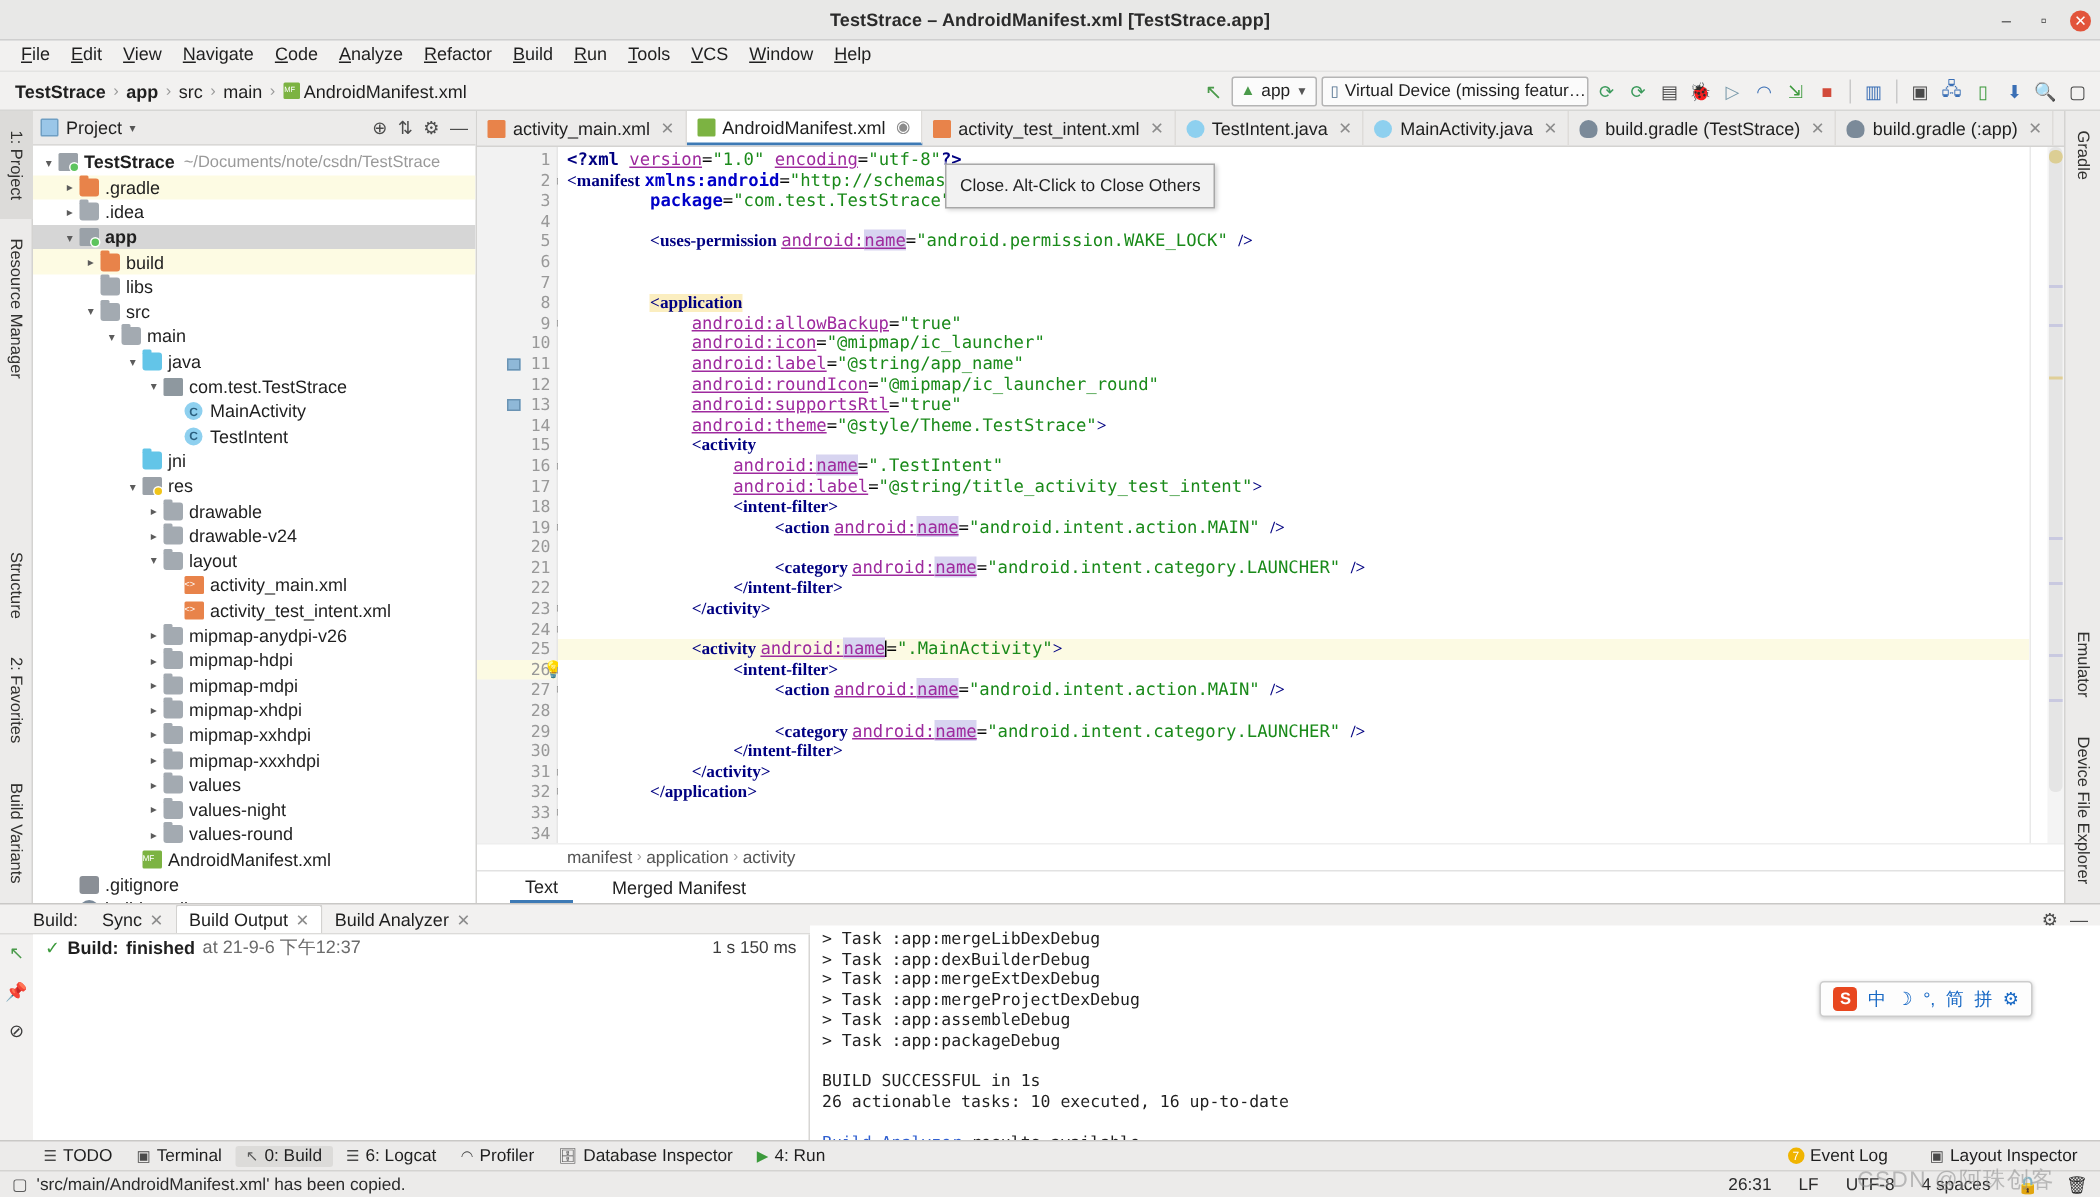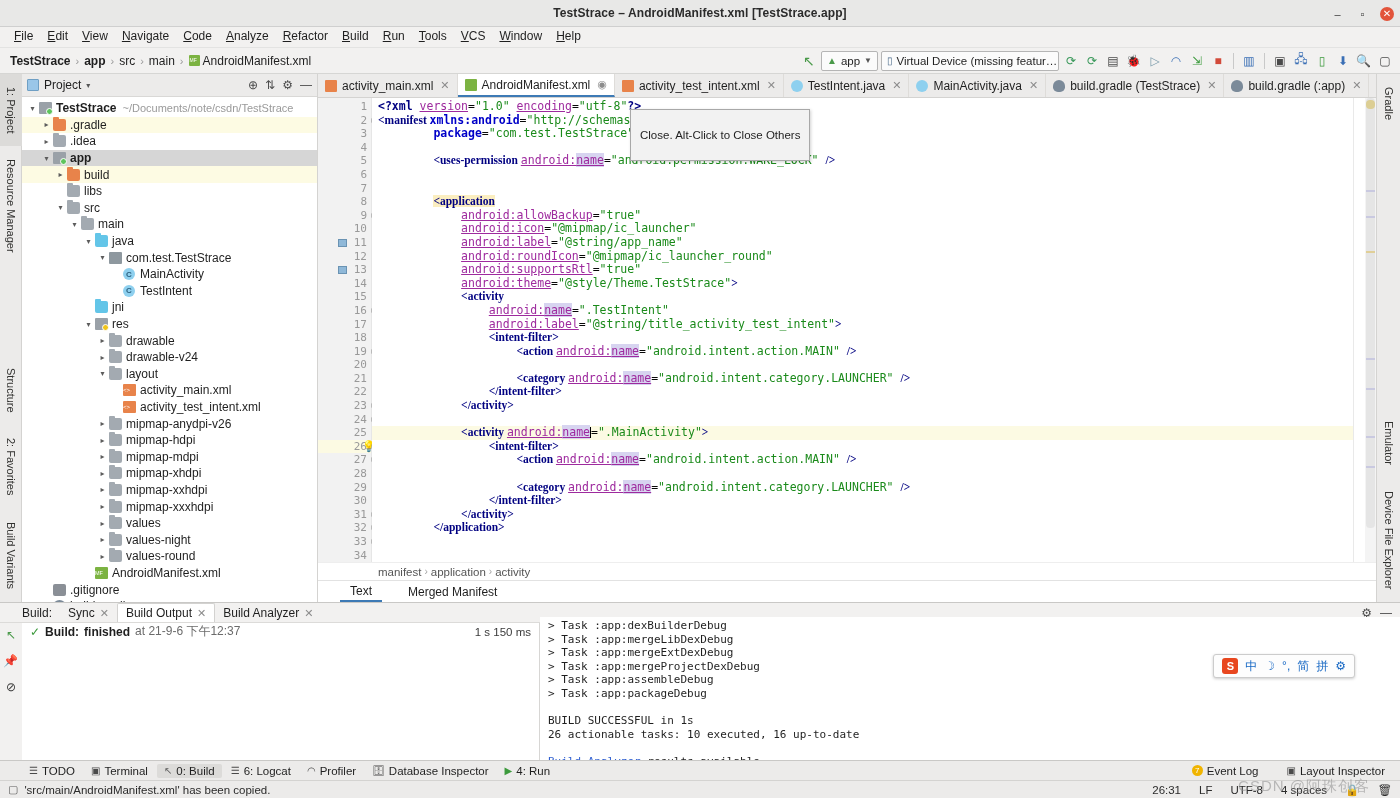--- a/index.html
+++ b/index.html
@@ -129,21 +129,21 @@
   .k-attr  { color: #9e2a9e; text-decoration: underline; }
   .k-val   { color: #1a8a1a; }
   .k-proc  { color: #000081; font-weight: bold; }
   .k-ns    { color: #0000c8; font-weight: bold; }
   .k-hl    { background: #d7d4f0; }
   .k-hl2   { background: #fbeec0; }
   .k-plain { color: #080808; }
   .caretline { display:inline-block; width:1px; height:11px; background:#000; vertical-align:-2px; }
 
   .tooltip { position: absolute; background: #f2f2f2; border: 1px solid #a8a8a8;
-             padding: 19px 9px; font-size: 11.5px; color: #1f1f1f; box-shadow: 1px 1px 3px rgba(0,0,0,.18); z-index: 30; }
+             padding: 8px 9px; font-size: 11.5px; color: #1f1f1f; box-shadow: 1px 1px 3px rgba(0,0,0,.18); z-index: 30; }
 
   .ed-right-mark { width: 12px; background: #ffffff; border-left: 1px solid #e9e9e9; flex: 0 0 12px; position: relative; }
   .mark { position: absolute; left: 1px; width: 9px; height: 2px; }
 
   .scrollstripe { width: 11px; background: #f4f4f4; flex: 0 0 11px; position: relative; }
   .scrollthumb { position: absolute; left: 1px; width: 9px; background: #cfcfcf; border-radius: 4px; }
 
   .breadcrumbs { height: 18px; background: #ffffff; border-top: 1px solid #eeeeee;
                  display: flex; align-items: center; padding-left: 60px; gap: 3px; flex: 0 0 18px; }
   .bc { font-size: 11.5px; color: #555; }
@@ -689,22 +689,22 @@
       <div class="bw-tree">
         <div class="bw-row">
           <span class="bw-ok">✓</span>
           <span style="font-weight:bold;">Build:</span>
           <span style="font-weight:bold;">finished</span>
           <span style="color:#6b6b6b;">at 21-9-6 下午12:37</span>
         </div>
         <div class="bw-dur">1 s 150 ms</div>
       </div>
       <div class="bw-log" id="buildlog" style="margin-top: -6px;">
+          <div class="logline">&gt; Task :app:mergeLibDexDebug</div>
           <div class="logline">&gt; Task :app:dexBuilderDebug</div>
-          <div class="logline">&gt; Task :app:mergeLibDexDebug</div>
           <div class="logline">&gt; Task :app:mergeExtDexDebug</div>
           <div class="logline">&gt; Task :app:mergeProjectDexDebug</div>
           <div class="logline">&gt; Task :app:assembleDebug</div>
           <div class="logline">&gt; Task :app:packageDebug</div>
           <div class="logline"></div>
           <div class="logline">BUILD SUCCESSFUL in 1s</div>
           <div class="logline">26 actionable tasks: 10 executed, 16 up-to-date</div>
           <div class="logline"></div>
           <div class="logline"><span class="loglink">Build Analyzer</span><span> results available</span></div>
         </div>

